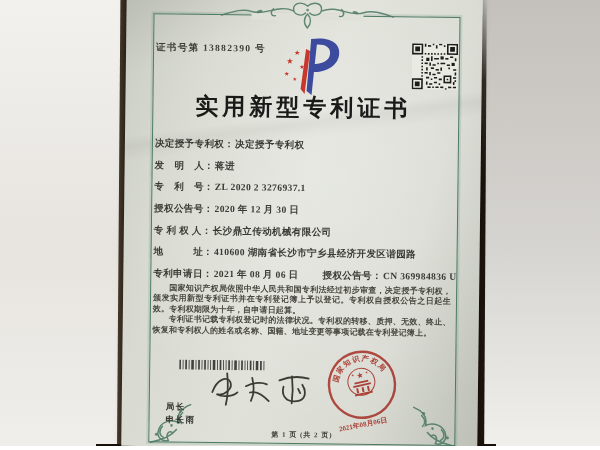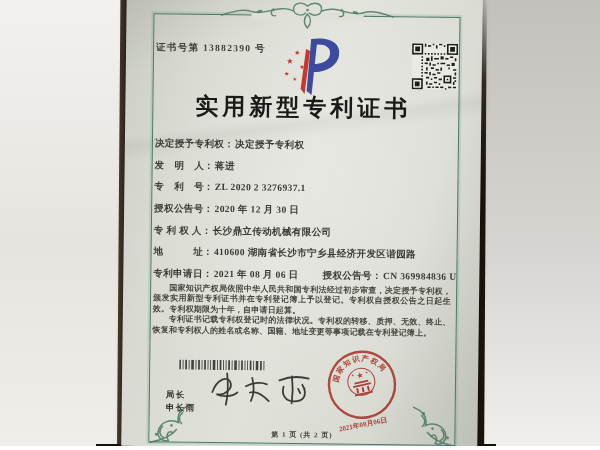--- a/index.html
+++ b/index.html
@@ -39,21 +39,21 @@
   .title{position:absolute;left:0;right:0;top:100px;text-align:center;font-size:23px;
     font-weight:700;letter-spacing:4px;color:#1a1a18;}
   .fields{position:absolute;left:30px;top:147px;width:302px;}
   .row{height:21.7px;font-size:9.5px;font-weight:600;color:#3b3a36;letter-spacing:.4px;white-space:nowrap;}
   .row .val{margin-left:1px;}
   .row.grant .gap{margin-left:24px;}
   .bodytext{position:absolute;left:30px;top:293px;width:298px;font-size:8px;line-height:10.4px;
     color:#47463f;text-align:justify;letter-spacing:.2px;font-weight:600;}
   .bodytext p{margin:0;text-indent:2em;}
   .barcode{position:absolute;left:57px;top:369px;opacity:.85;}
-  .signer{position:absolute;left:44px;top:398px;font-size:8.5px;line-height:12.5px;
+  .signer{position:absolute;left:44px;top:410px;font-size:8.5px;line-height:12.5px;
     letter-spacing:1.5px;color:#33322e;font-weight:600;}
   .signature{position:absolute;left:80px;top:378px;}
   .seal{position:absolute;left:196px;top:352px;mix-blend-mode:multiply;opacity:.92;}
   .page-footer{position:absolute;left:27px;right:22px;top:438px;text-align:center;
     font-size:7px;letter-spacing:1px;color:#3e3d39;font-weight:600;}
 </style>
 </head>
 <body>
 
 <div class="scene">

